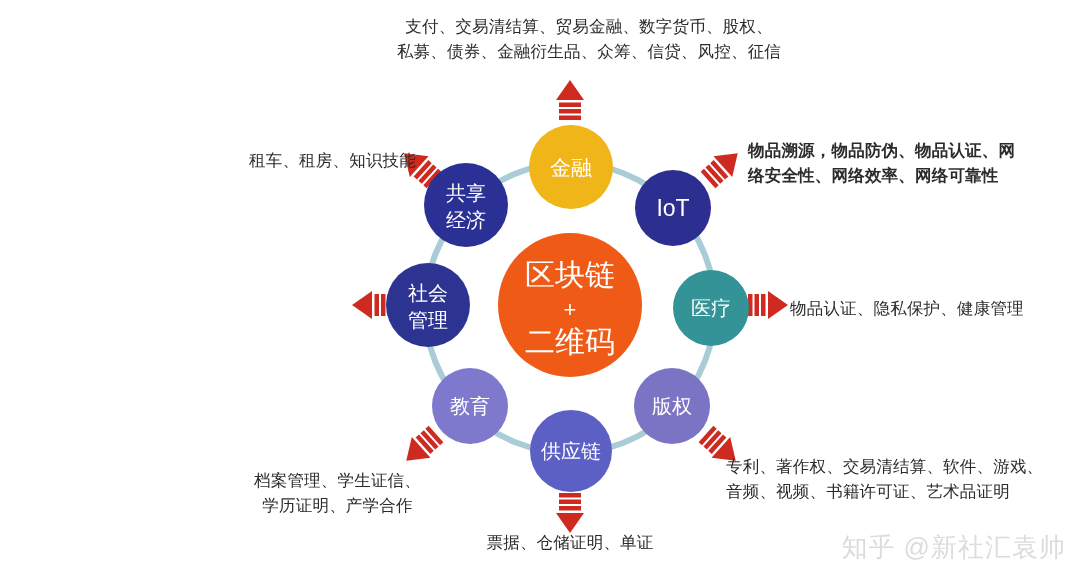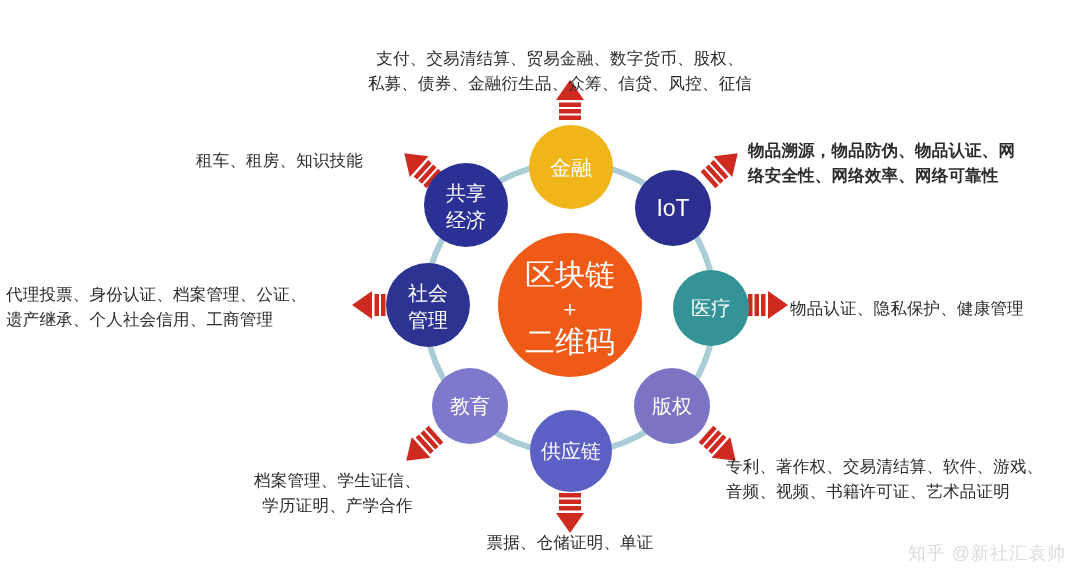--- a/index.html
+++ b/index.html
@@ -15,39 +15,39 @@
 
   .label{
     position:absolute;
     color:#2b2b2b;
     font-size:16.5px;
     line-height:25px;
     white-space:pre-line;
     letter-spacing:0.2px;
   }
   .label.right{text-align:left;}
-  .label.left{text-align:left;}
+  .label.left{text-align:right;}
   .label.center{text-align:center;}
 
   .node-text{
     fill:#ffffff;
     font-family:"Liberation Sans","DejaVu Sans",sans-serif;
     text-anchor:middle;
     dominant-baseline:central;
   }
   .center-text{
     fill:#ffffff;
     font-family:"Liberation Sans","DejaVu Sans",sans-serif;
     text-anchor:middle;
   }
   .watermark{
     position:absolute;
     right:14px;bottom:8px;
     color:#dcdcdc;
-    font-size:18px;
+    font-size:26px;
     letter-spacing:1px;
     font-family:"Liberation Sans","DejaVu Sans",sans-serif;
     user-select:none;
     text-align:center;
   }
 </style>
 </head>
 <body>
 
 <div id="stage">
@@ -145,35 +145,33 @@
       <text class="node-text" x="428" y="320" font-size="20">管理</text>
     </g>
 
     <g>
       <circle cx="466" cy="205" r="42" fill="#2b3194"></circle>
       <text class="node-text" x="466" y="193" font-size="20">共享</text>
       <text class="node-text" x="466" y="220" font-size="20">经济</text>
     </g>
   </svg>
 
-  <div class="label center" style="left:320px;top:14px;width:480px;margin-top:32px;">支付、交易清结算、贸易金融、数字货币、股权、
+  <div class="label center" style="left:349px;top:14px;width:480px;">支付、交易清结算、贸易金融、数字货币、股权、
 私募、债券、金融衍生品、众筹、信贷、风控、征信</div>
 
   <div class="label right" style="left:748px;top:138px;width:330px;font-weight:bold;">物品溯源，物品防伪、物品认证、网
 络安全性、网络效率、网络可靠性</div>
 
   <div class="label right" style="left:790px;top:296px;width:290px;">物品认证、隐私保护、健康管理</div>
 
   <div class="label right" style="left:726px;top:454px;width:354px;">专利、著作权、交易清结算、软件、游戏、
 音频、视频、书籍许可证、艺术品证明</div>
 
   <div class="label center" style="left:445px;top:530px;width:250px;">票据、仓储证明、单证</div>
 
   <div class="label center" style="left:225px;top:458px;width:225px;margin-top:10px;">档案管理、学生证信、
 学历证明、产学合作</div>
 
-  <div class="label left" style="left:6px;top:282px;width:366px;">代理投票、身份认证、档案管理、公证、
-遗产继承、个人社会信用、工商管理</div>
 
   <div class="label left" style="left:196px;top:148px;width:220px;">租车、租房、知识技能</div>
 
   <div class="watermark">知乎 @新社汇袁帅</div>
 </div>
 
 </body></html>

